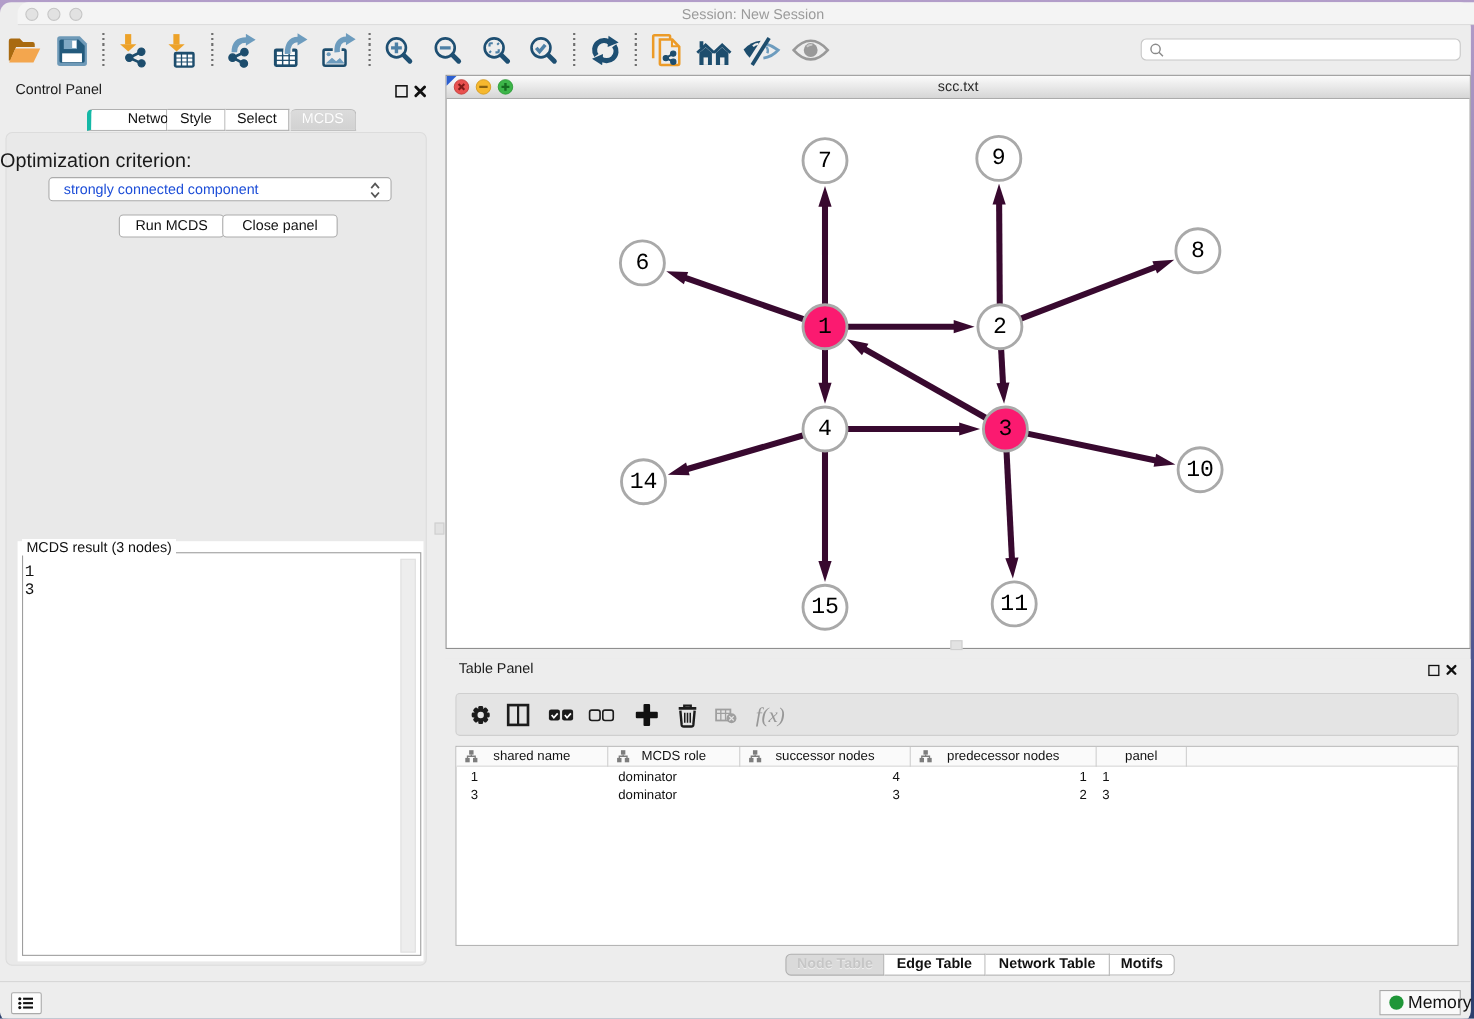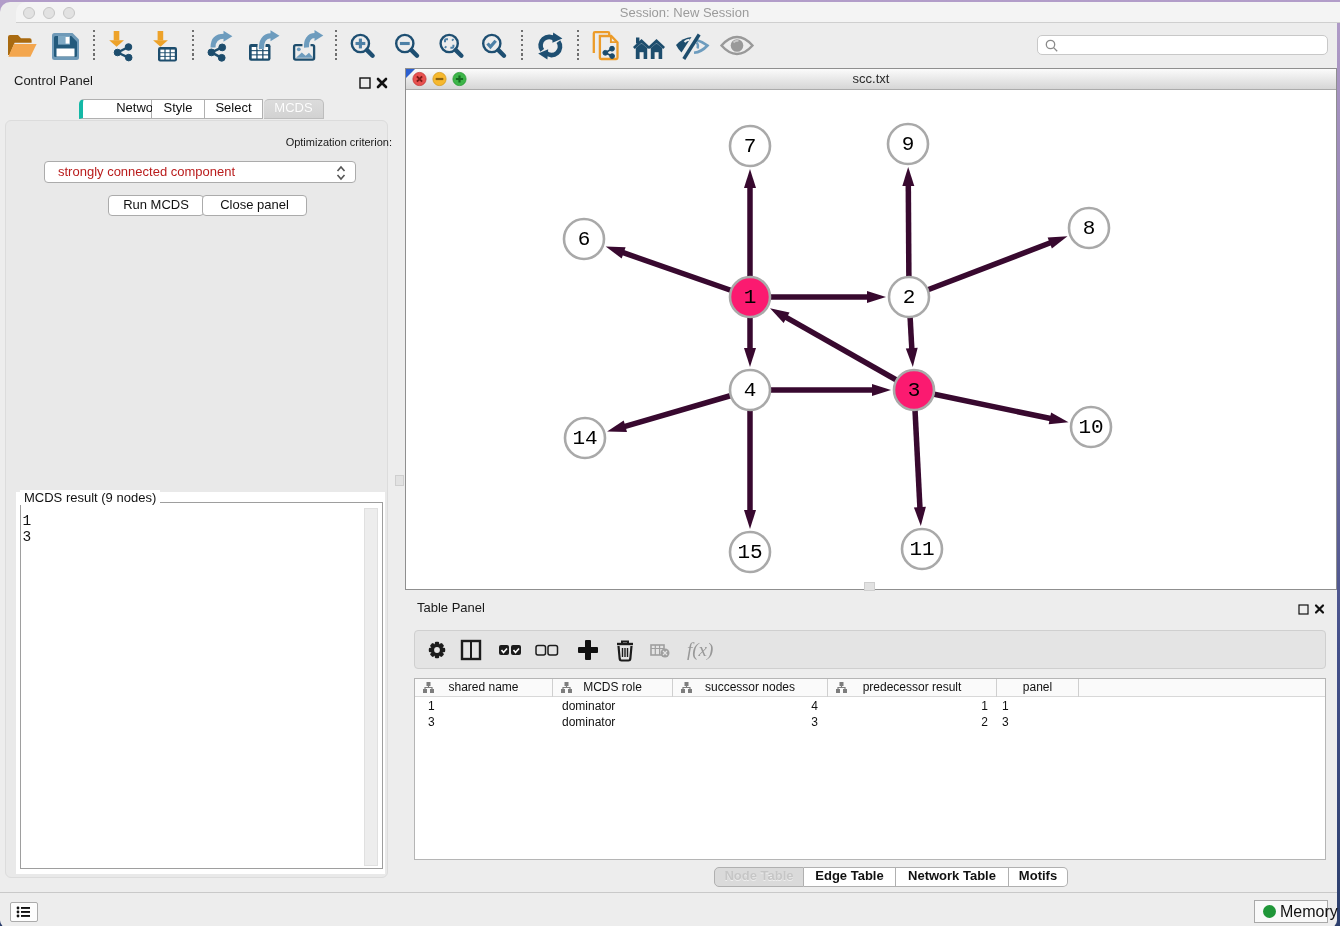--- a/index.html
+++ b/index.html
@@ -16,22 +16,22 @@
   .tsep { position:absolute; top:6px; height:31px; width:2px; background-image:repeating-linear-gradient(180deg,#6f6f6f 0px,#6f6f6f 2px,rgba(0,0,0,0) 2px,rgba(0,0,0,0) 4.7px); }
   #searchbox { position:absolute; left:1037px; top:11px; width:291px; height:20px; background:#fff; border:1px solid #c8c8c8; border-radius:5px; }
   
   #cpanel { position:absolute; left:0; top:63px; width:392px; height:829px; background:#ededed; }
   #cpTitle { position:absolute; left:14px; top:8px; font-size:13px; color:#1a1a1a; }
   .tabsrow { position:absolute; top:34px; left:79px; height:20px; display:flex; }
   .tab { height:20px; border:1px solid #b0b0b0; border-left:none; background:#fff; font-size:13px; color:#111; display:flex; align-items:center; justify-content:center; padding-bottom:3px; box-sizing:border-box; }
   .tab.first { border-left:4px solid #14b8a6; border-radius:5px 0 0 0;padding-left:46px;}
   .tab.sel { background:linear-gradient(180deg,#dcdcdc,#d2d2d2); color:#fdfdfd; border-radius:5px 5px 0 0; margin-left:1px; border-color:#bdbdbd; text-shadow:0 0 1px #cccccc; }
   #cpInner { position:absolute; left:5px; top:55px; width:383px; height:758px; background:#e9e9e9; border:1px solid #dcdcdc; border-radius:6px; }
-  #optlabel { position:absolute; top:71px; left:0; width:100%; text-align:right; font-size:11px; color:#1a1a1a; }
-  #selbox { position:absolute; left:44px; top:96px; width:312px; height:22px; background:#fff; border:1px solid #ababab; border-radius:4px; font-size:13px; color:#b91c1c; line-height:20px; padding-left:13px; }
+  #optlabel { position:absolute; top:71px; left:0; width:100%; text-align:left; font-size:18px; color:#1a1a1a; }
+  #selbox { position:absolute; left:44px; top:96px; width:312px; height:22px; background:#fff; border:1px solid #ababab; border-radius:4px; font-size:13px; color:#1d4ed8; line-height:20px; padding-left:13px; }
   .btn { position:absolute; top:130px; height:21px; background:#fff; border:1px solid #ababab; border-radius:4px; font-size:13px; color:#111; text-align:center; line-height:17px; }
   
   #fs { position:absolute; left:16px; top:427px; width:369px; height:382px; background:#ffffff; }
   #fsborder { position:absolute; left:3.5px; top:10px; width:363px; height:367px; border:1px solid #9e9e9e; }
   #fsleg { position:absolute; left:4px; top:-2px; background:#ffffff; padding:0 4px; font-size:13px; color:#111; }
   #fstext { position:absolute; left:6.5px; top:20.5px; font-family:"Liberation Mono", monospace; font-size:14.5px; color:#111; line-height:16.4px; }
   #fsscroll { position:absolute; left:348px; top:16px; width:14px; height:358px; background:#ededed; border:1px solid #e0e0e0; }
   
   #netwin { position:absolute; left:405px; top:66px; width:932px; height:522px; background:#fff; border:1px solid #8f8f8f; }
   #nettitle { position:absolute; left:0; top:0; width:100%; height:21px; background:linear-gradient(180deg,#fbfbfb,#d6d6d6); border-bottom:1px solid #ababab; }
@@ -258,21 +258,21 @@
       <svg width="10" height="16" style="position:absolute;right:9px;top:3px;" viewBox="0 0 10 16">
         <path d="M1.5 6 L5 2 L8.5 6" fill="none" stroke="#555" stroke-width="1.6"></path>
         <path d="M1.5 10 L5 14 L8.5 10" fill="none" stroke="#555" stroke-width="1.6"></path>
       </svg>
     </div>
     <div class="btn" style="left:108px; width:96px;">Run MCDS</div>
     <div class="btn" style="left:202px; width:105px;">Close panel</div>
     <div id="fs">
       <div id="fsborder"></div>
       <div id="fsscroll"></div>
-      <div id="fsleg">MCDS result (9 nodes)</div>
+      <div id="fsleg">MCDS result (3 nodes)</div>
       <div id="fstext">1<br>3</div>
     </div>
   </div>
 
   <div id="netwin">
     <div id="nettitle">
       <span>scc.txt</span>
       <svg width="62" height="21" style="position:absolute;left:5px;top:0;" viewBox="0 0 62 21">
         <circle cx="8.5" cy="10" r="6.6" fill="#e8514f" stroke="#c33a38" stroke-width="0.8"></circle>
         <path d="M5.9,7.4 L11.1,12.6 M11.1,7.4 L5.9,12.6" stroke="#7e1a18" stroke-width="2"></path>
@@ -411,21 +411,21 @@
       <div class="th" style="left:0;width:138px;">
           <span>shared name</span>
         </div>
       <div class="th" style="left:138px;width:120px;">
           <span>MCDS role</span>
         </div>
       <div class="th" style="left:258px;width:155px;">
           <span>successor nodes</span>
         </div>
       <div class="th" style="left:413px;width:169px;">
-          <span>predecessor result</span>
+          <span>predecessor nodes</span>
         </div>
       <div class="th" style="left:582px;width:82px;">
           <span>panel</span>
         </div>
       <svg width="912" height="18" style="position:absolute;left:0;top:0;">
         <g fill="#7d7d7d">
           <g id="tree1" transform="translate(8,3)">
             <rect x="3.5" y="0" width="4" height="4"></rect>
             <rect x="0" y="7" width="4" height="4"></rect>
               <rect x="7" y="7" width="4" height="4"></rect>

